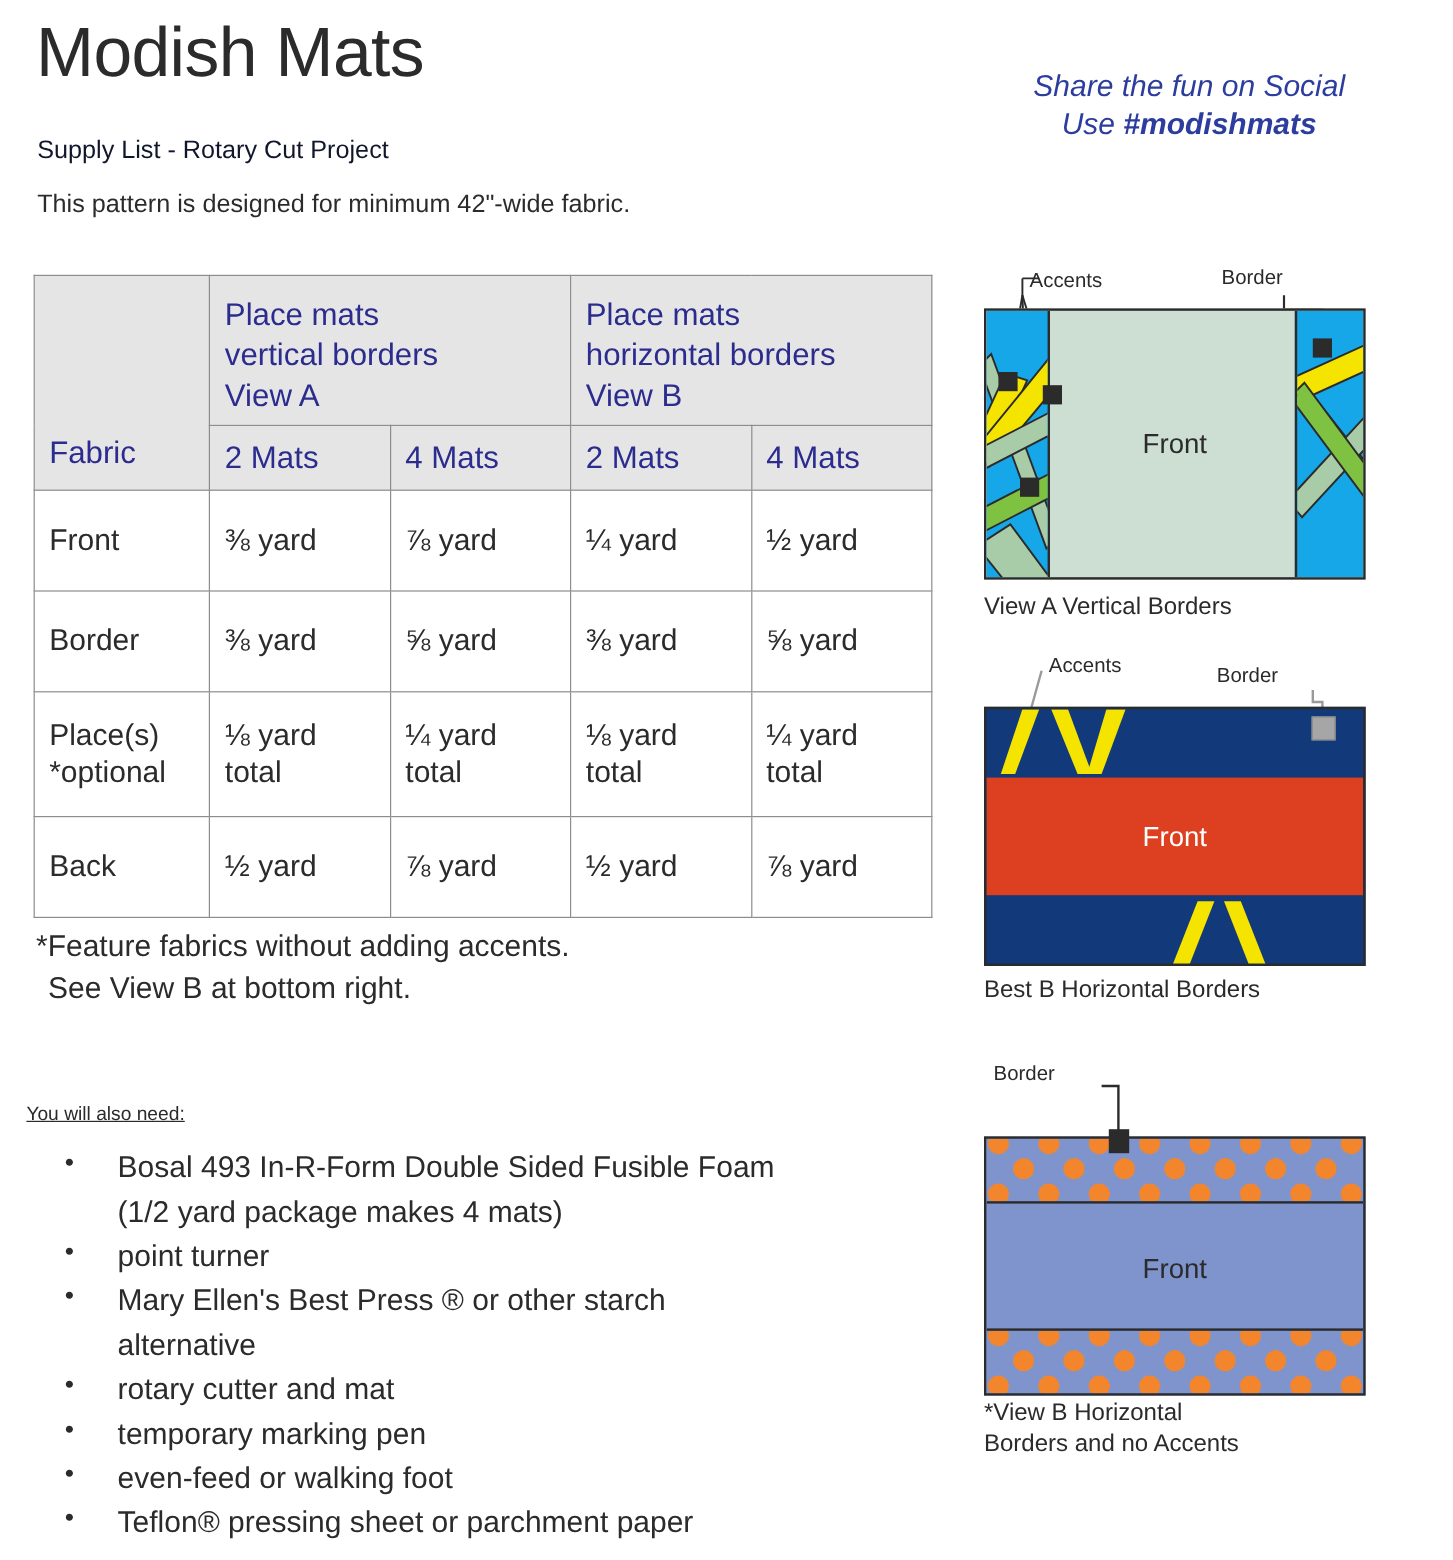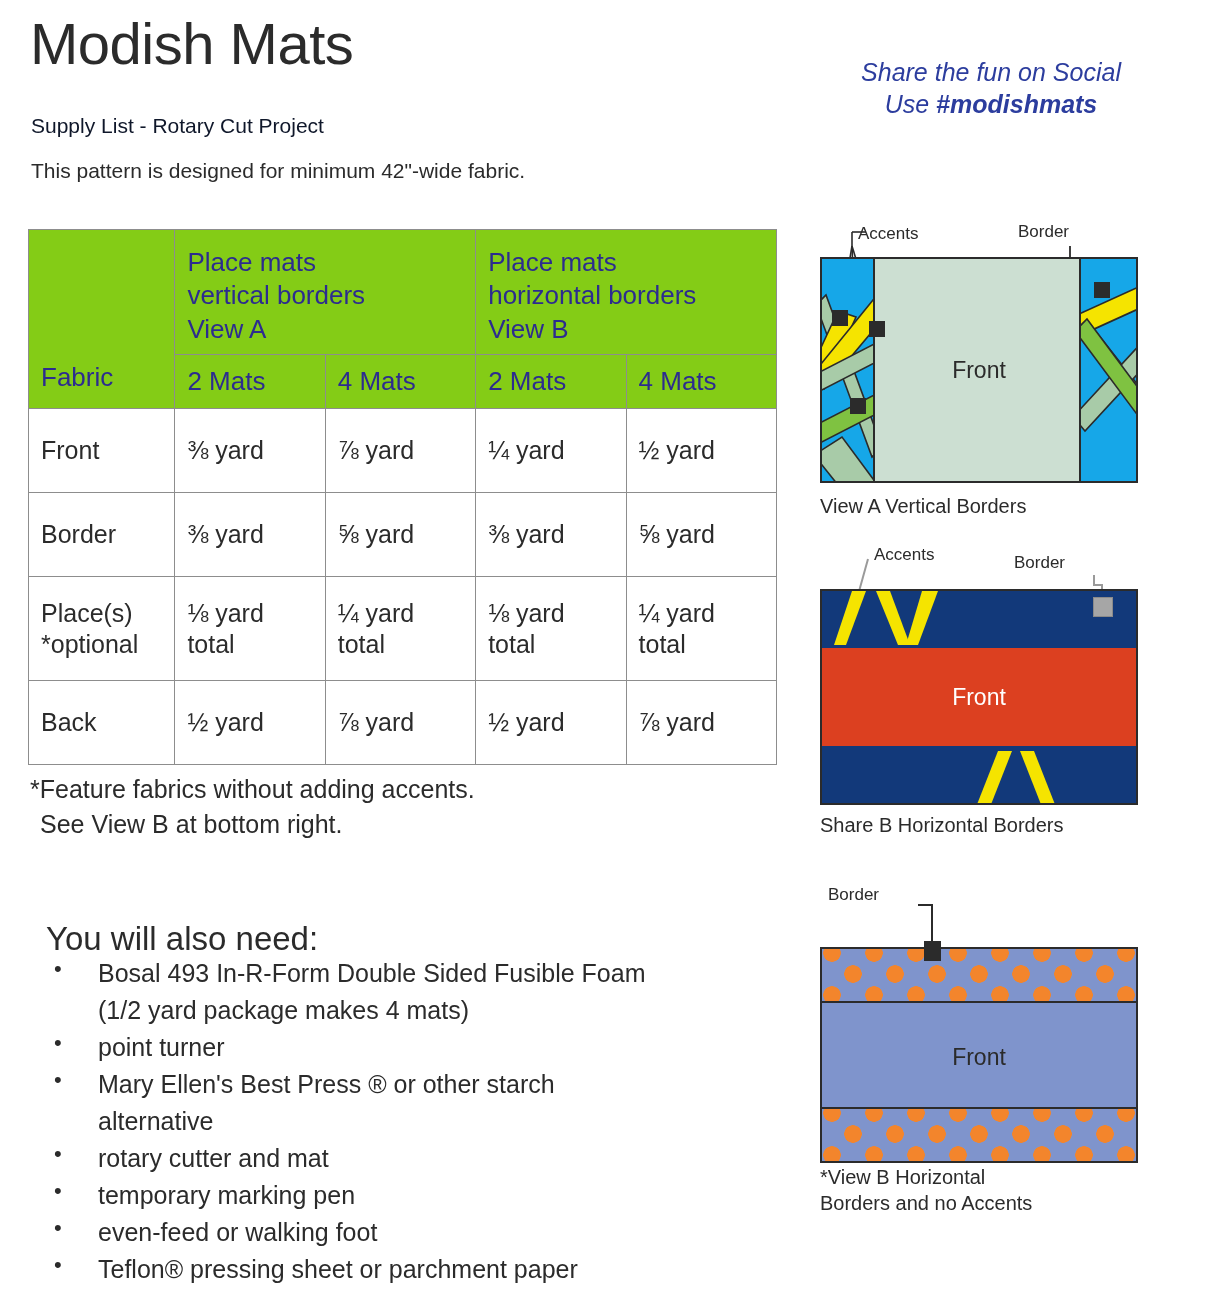--- a/index.html
+++ b/index.html
@@ -58,21 +58,21 @@
     border-collapse: collapse;
     table-layout: fixed;
   }
   #supply-table td, #supply-table th {
     border: 1px solid #8d8d8d;
     text-align: left;
     vertical-align: middle;
     font-weight: normal;
   }
   #supply-table thead td, #supply-table thead th {
-    background: #84cc16;
+    background: #e5e5e5;
     color: #2c2c8f;
     font-size: 26px;
     padding: 8px 12px;
     line-height: 1.28;
   }
   #supply-table thead .grp-cell { vertical-align: top; padding-top: 16px; }
   #supply-table thead .fabric-cell { vertical-align: bottom; padding-bottom: 14px; }
   #supply-table thead .mats-cell { padding: 10px 12px; }
   #supply-table tbody td {
     font-size: 25px;
@@ -91,23 +91,24 @@
     left: 30px; top: 772px;
     font-size: 25px;
     line-height: 1.38;
     color: #2b2b2b;
   }
   #footnote .indent { padding-left: 10px; }
 
   
   #also-need-title {
     position: absolute;
-    left: 46px; top: 920px;
-    font-size: 33px;
-    color: #2b2b2b;
+    left: 22px; top: 920px;
+    font-size: 16px;
+    color: #2b2b2b;
+    text-decoration: underline;
   }
   #also-need-list {
     position: absolute;
     left: 46px; top: 955px;
     width: 620px;
     margin: 0;
     padding: 0;
     list-style: none;
   }
   #also-need-list li {
@@ -376,21 +377,21 @@
           <polygon points="176,160 190,160 168,216 154,216"></polygon>
           <polygon points="198,160 212,160 234,216 220,216"></polygon>
         </g>
       </svg>
       <div id="view-b-front">Front</div>
     </div>
 
     <div class="callout-sq grey" style="left:33px; top:119px; width:20px; height:20px;"></div>
     <div class="callout-sq grey" style="left:287px; top:52px; width:20px; height:20px;"></div>
   </div>
-  <div id="view-b-caption" class="diagram-caption">Share B Horizontal Borders</div>
+  <div id="view-b-caption" class="diagram-caption">Best B Horizontal Borders</div>
 </div>
 
 <div id="view-c-wrap" class="diagram-wrap">
   <div id="view-c-stage">
     <div class="callout-label" style="left:22px; top:0px;">Border</div>
 
     <svg width="400" height="270" style="position:absolute;left:0;top:0;pointer-events:none;">
       <path d="M112 20 L126 20 L126 62" stroke="#2b2b2b" stroke-width="2" fill="none"></path>
     </svg>
 

